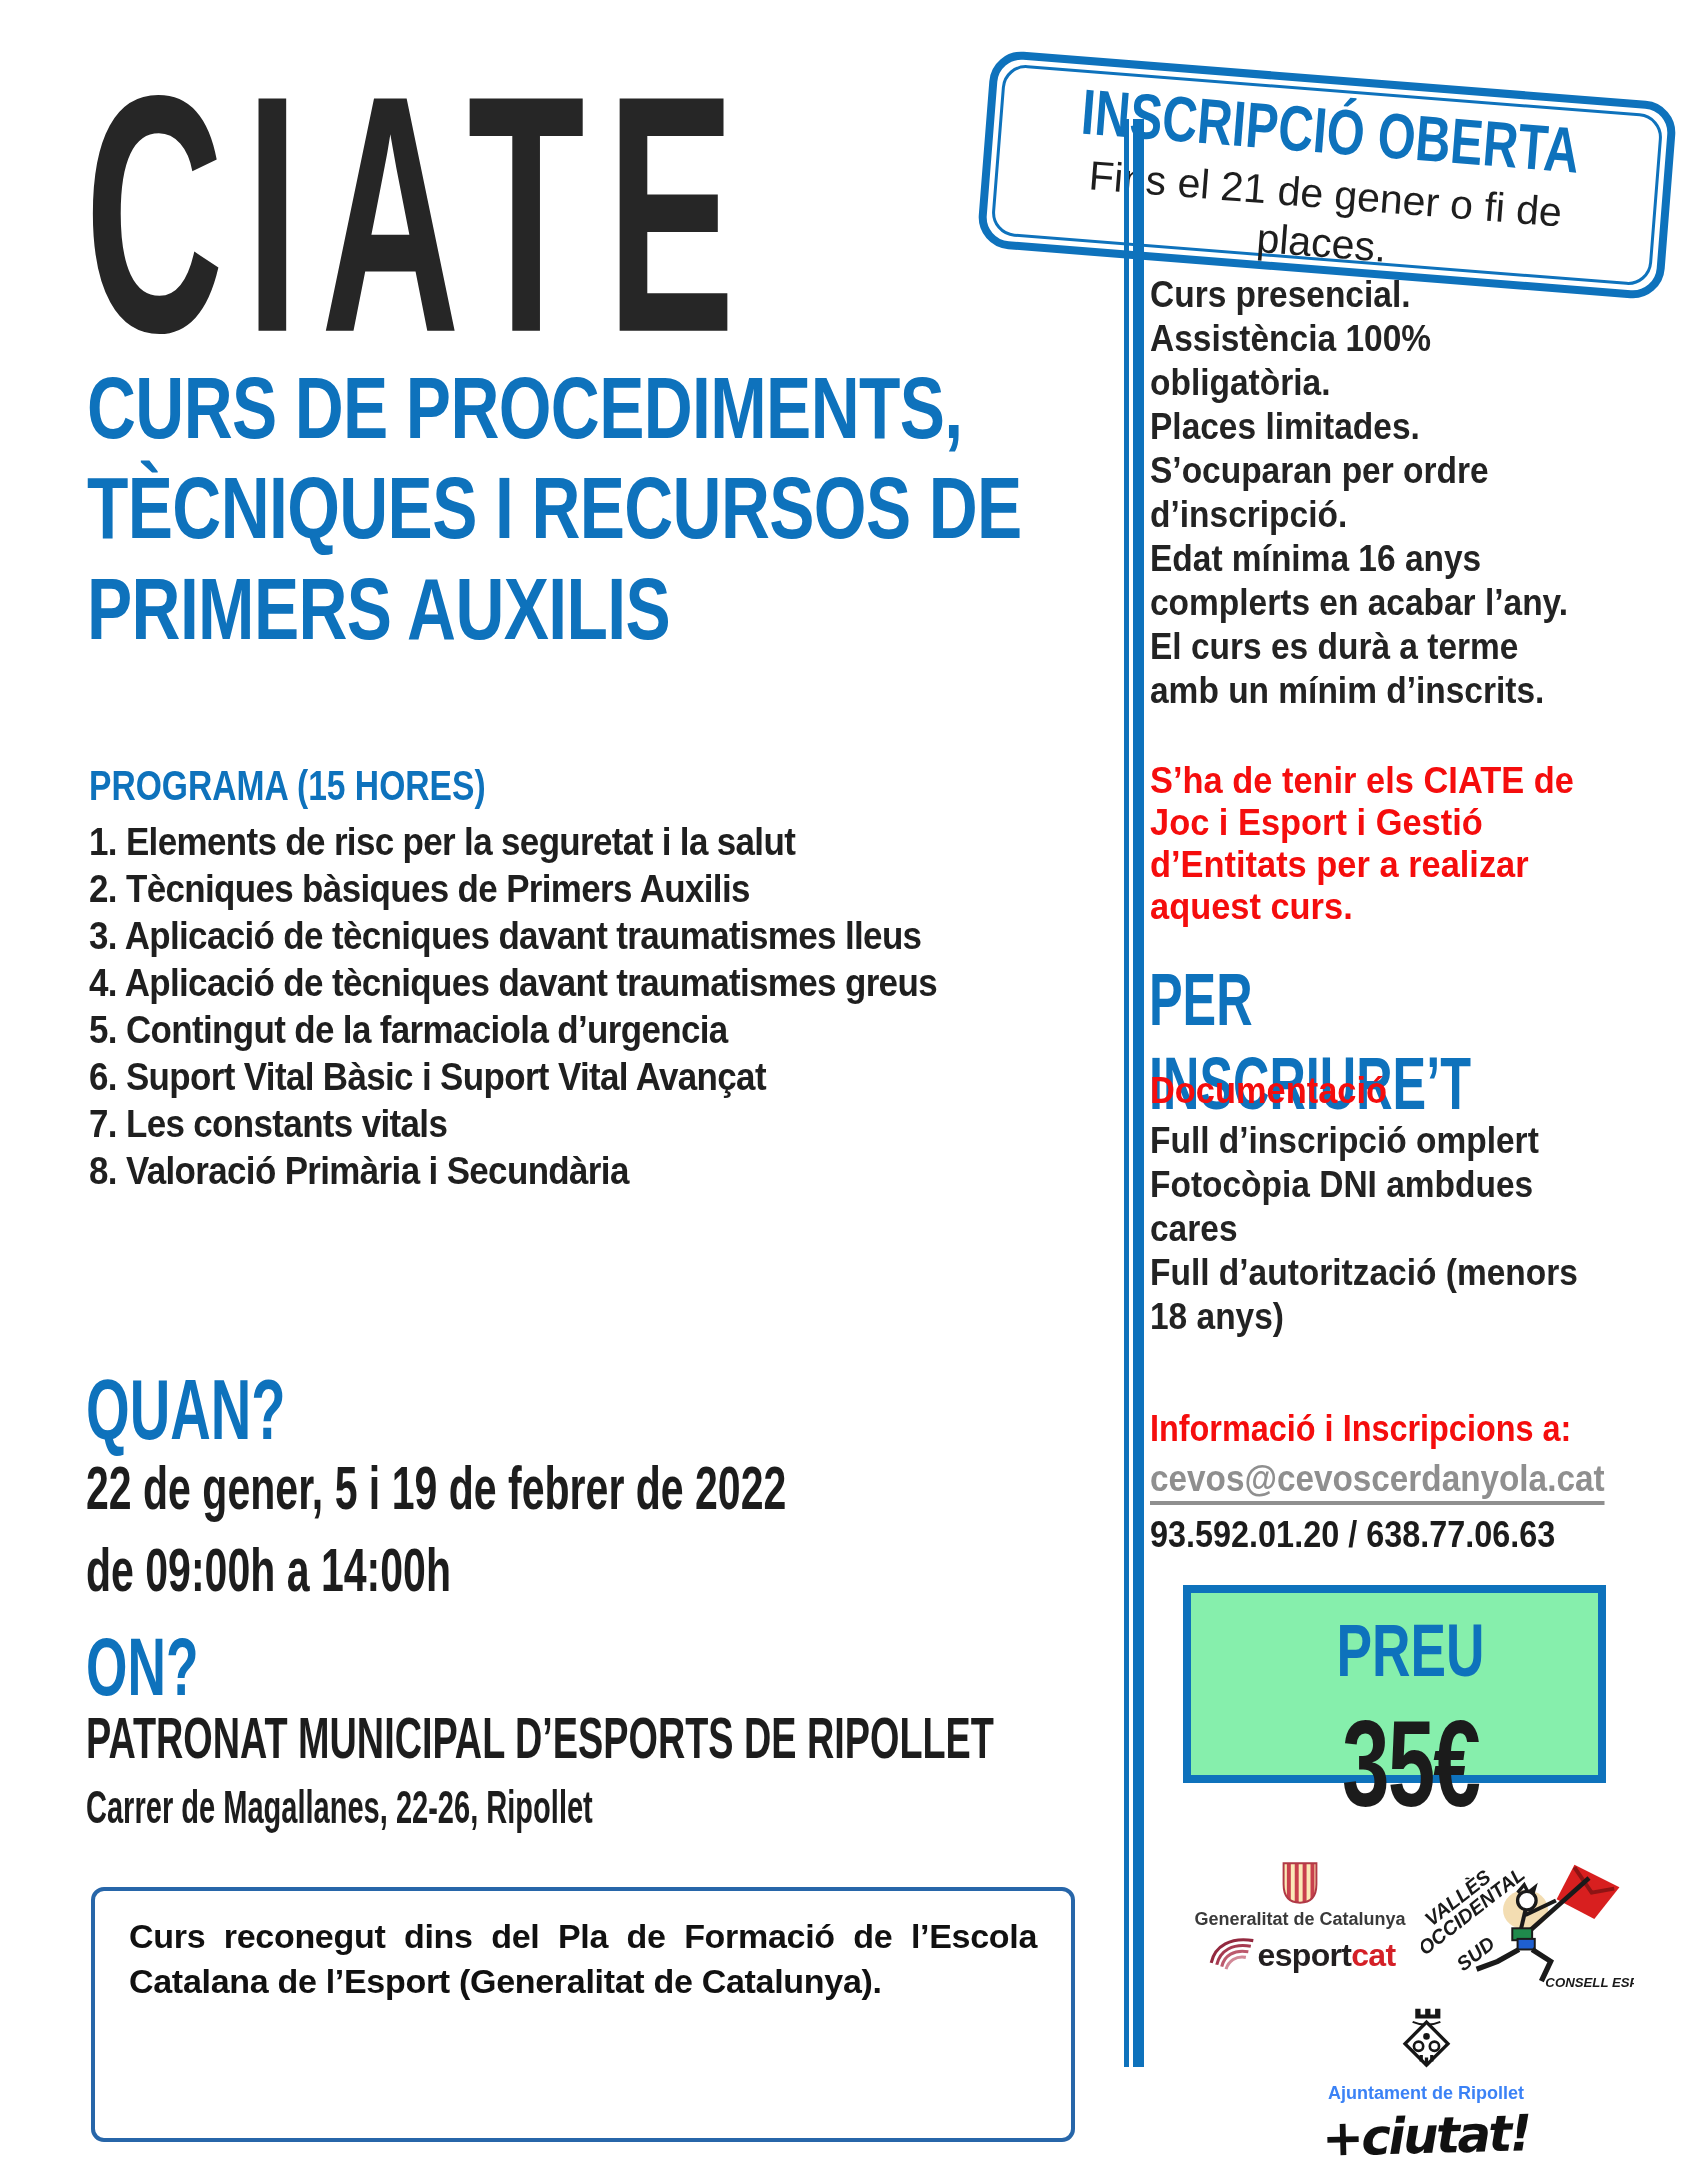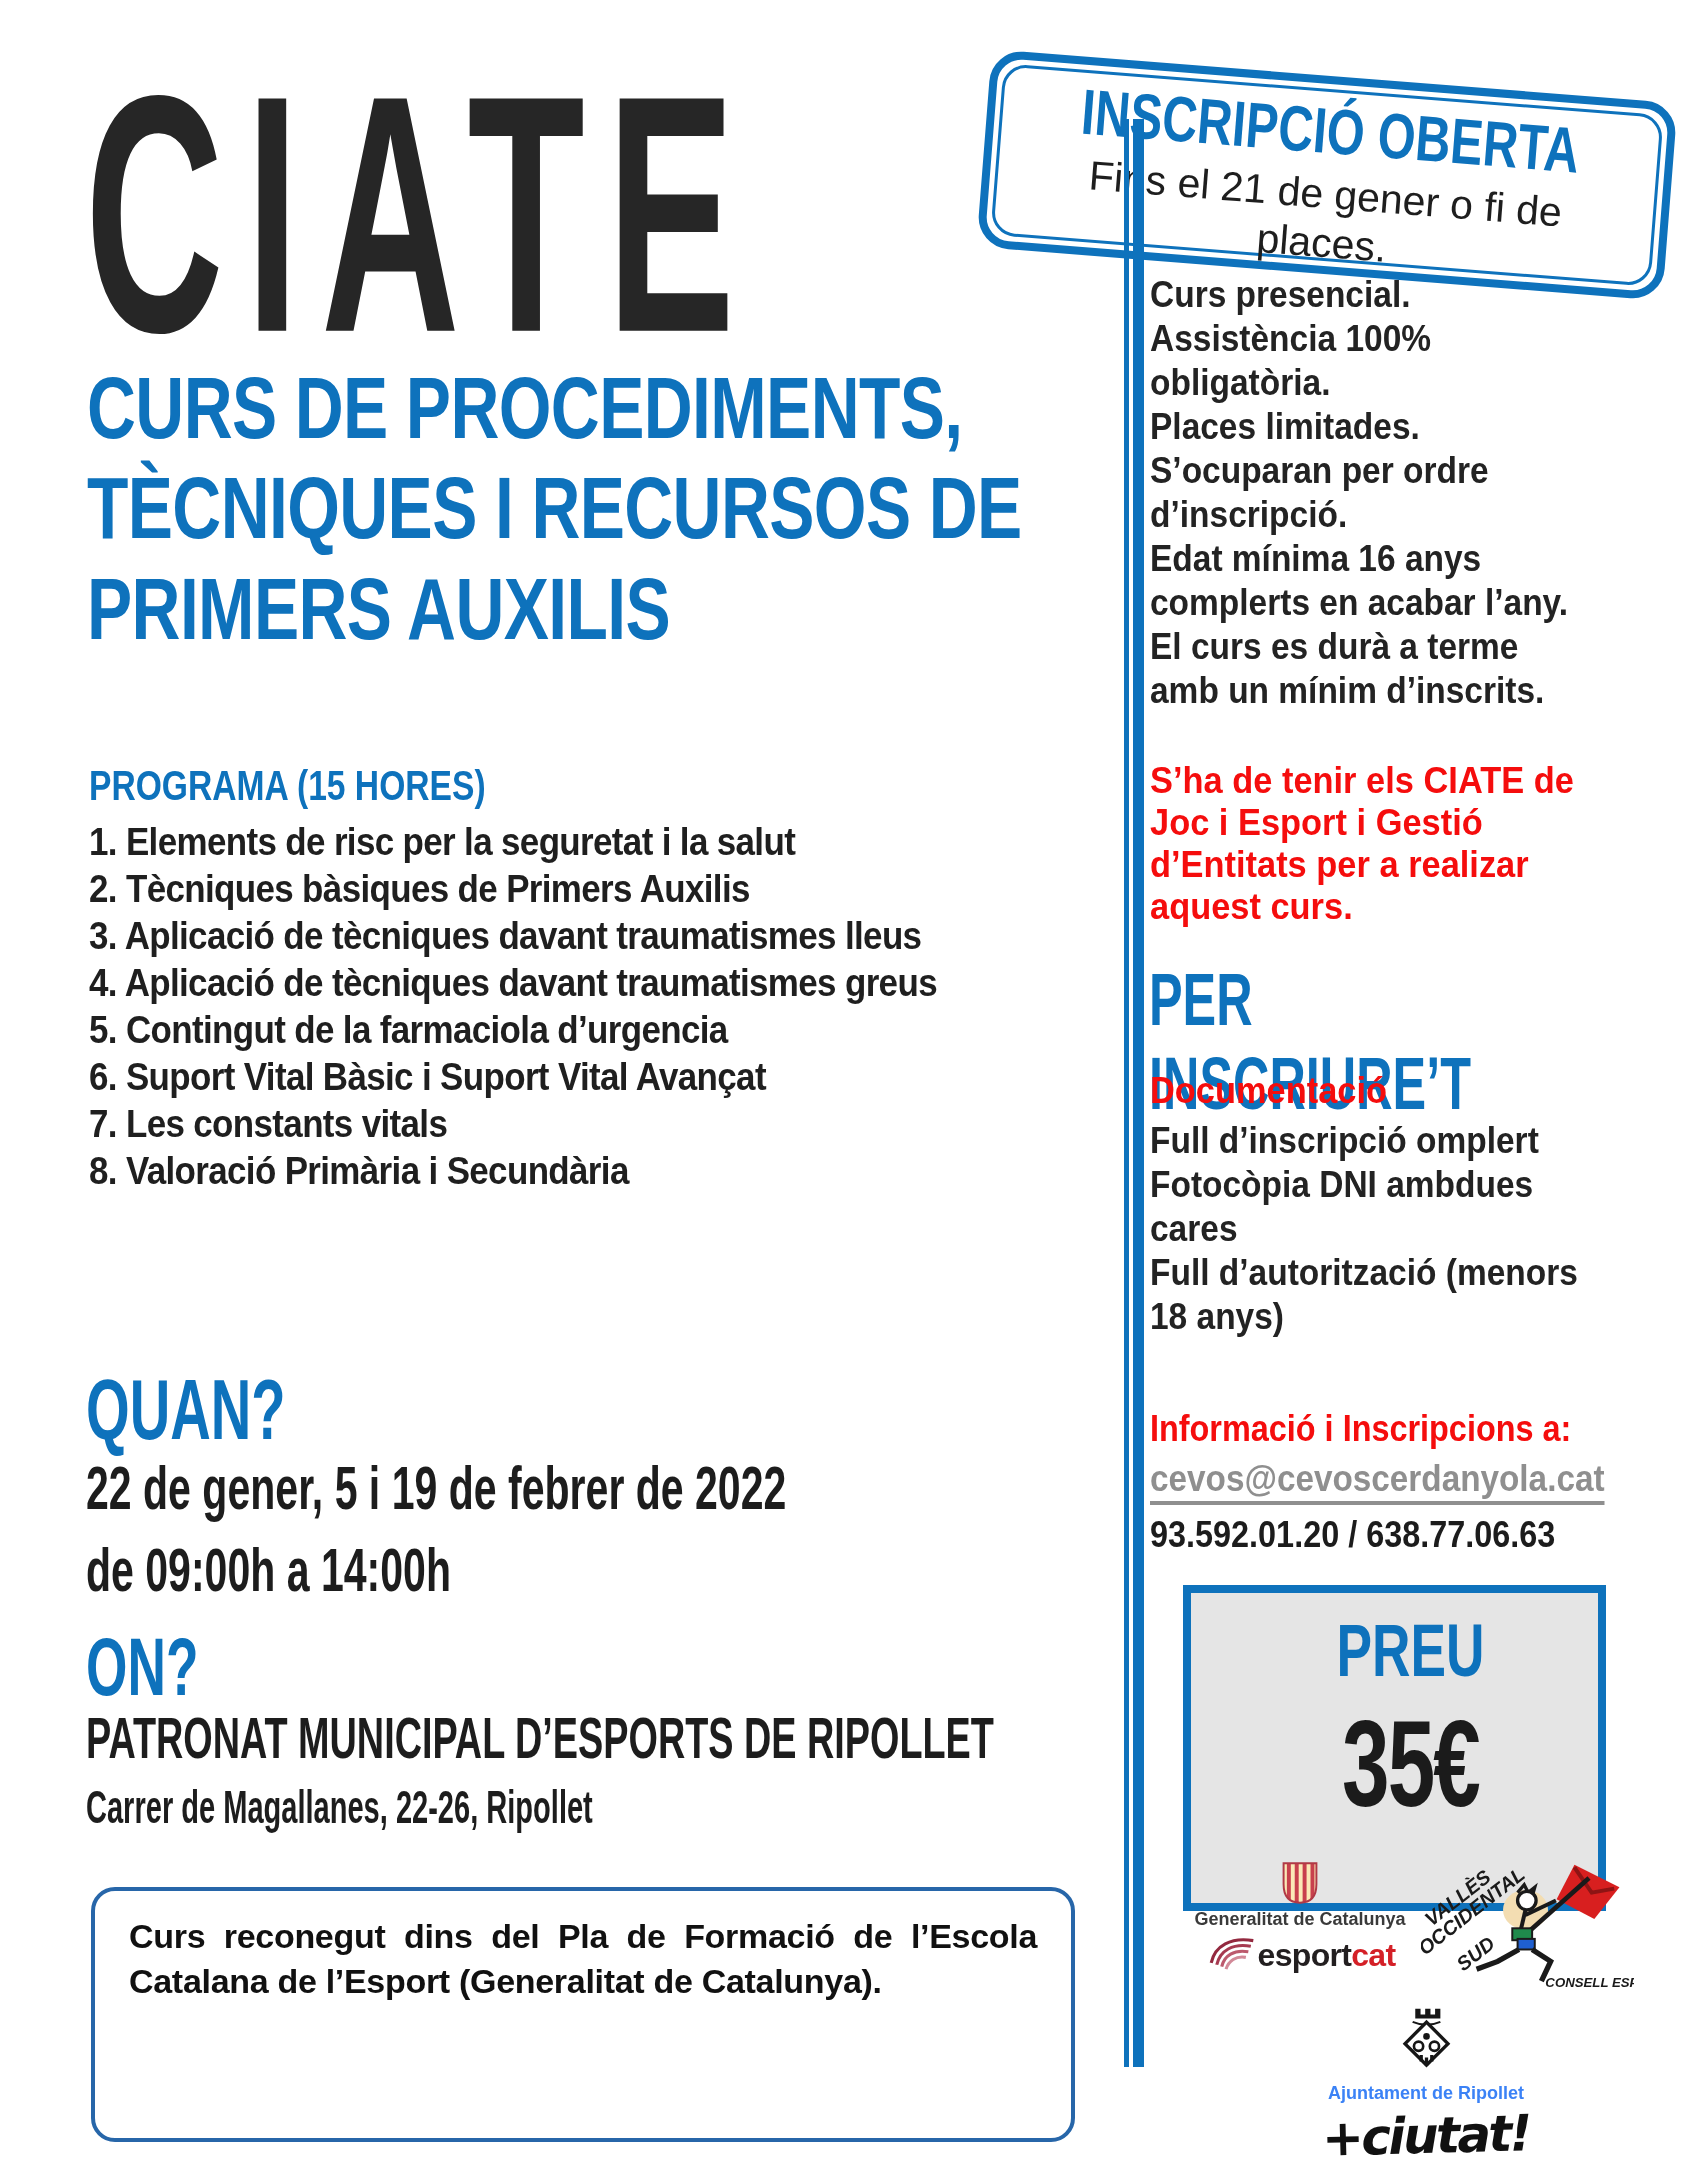--- a/index.html
+++ b/index.html
@@ -23,21 +23,21 @@
               transform:scale(0.72,1.08);transform-origin:left top;white-space:nowrap;}
   .quan-time{left:86px;top:1534px;font-size:57px;font-weight:800;color:#1d1d1d;
              transform:scale(0.72,1.08);transform-origin:left top;}
   .on-heading{left:86px;top:1620px;font-size:74px;font-weight:800;color:#0e72bc;
               transform:scale(0.72,1.1);transform-origin:left top;}
   .on-venue{left:86px;top:1706px;font-size:54px;font-weight:800;color:#1d1d1d;
             transform:scale(0.70,1.05);transform-origin:left top;white-space:nowrap;}
   .on-address{left:86px;top:1781px;font-size:44px;font-weight:800;color:#1d1d1d;
               transform:scale(0.66,1.05);transform-origin:left top;white-space:nowrap;}
   .recognition-box{left:91px;top:1887px;width:984px;height:255px;box-sizing:border-box;
-                   border:4.6px solid #2766a9;border-radius:24px;padding:23px 34px 20px 34px;background:#fff;}
+                   border:4.6px solid #2766a9;border-radius:13px;padding:23px 34px 20px 34px;background:#fff;}
   .recognition-box p{margin:0;font-size:34px;line-height:45px;font-weight:700;color:#111;
                      text-align:justify;letter-spacing:-0.3px;}
   .recognition-box p + p{margin-top:20px;}
 
   
   .divider-thin{left:1124px;top:119px;width:4.6px;height:1948px;background:#0e72bc;z-index:3;}
   .divider-thick{left:1133px;top:119px;width:11.2px;height:1948px;background:#0e72bc;z-index:3;}
 
   
   .badge{left:983px;top:76px;width:688px;height:198px;background:#fff;
@@ -61,22 +61,22 @@
             color:#232323;transform:scaleX(0.93);transform-origin:left top;}
   .info-label{left:1150px;top:1408px;font-size:36px;font-weight:700;color:#f50d0d;white-space:nowrap;
               transform:scaleX(0.90);transform-origin:left top;}
   .email-link{left:1150px;top:1458px;font-size:37px;font-weight:700;color:#8f8f8f;white-space:nowrap;
               padding-bottom:1.3px;border-bottom:4.6px solid #8f8f8f;transform:scaleX(0.90);
               transform-origin:left top;text-decoration:none;cursor:pointer;}
   .phone-line{left:1150px;top:1514px;font-size:36px;font-weight:700;color:#1c1c1c;white-space:nowrap;
               transform:scaleX(0.90);transform-origin:left top;}
 
   
-  .price-box{left:1183px;top:1585px;width:423px;height:326px;box-sizing:border-box;
-             border:8.6px solid #0e72bc;background:#e5e5e5;text-align:center;padding-left:32px;}
+  .price-box{left:1183px;top:1585px;width:423px;height:198px;box-sizing:border-box;
+             border:8.6px solid #0e72bc;background:#86efac;text-align:center;padding-left:32px;}
   .price-label{margin-top:21px;font-size:74px;line-height:74px;font-weight:800;color:#0e72bc;
                transform:scaleX(0.72);transform-origin:center top;}
   .price-amount{margin-top:14.6px;font-size:122px;line-height:122px;font-weight:800;color:#1b1b1b;
                 transform:scaleX(0.70);transform-origin:center top;letter-spacing:-2.6px;}
 
   
   .gencat{left:1191px;top:1862px;width:218px;text-align:center;}
   .gencat-caption{font-size:18px;font-weight:700;color:#3a3a3a;margin-top:2.6px;}
   .esportcat{left:1191px;top:1935px;width:218px;display:flex;align-items:center;justify-content:center;gap:1px;}
   .esportcat-text{font-size:32px;font-weight:800;letter-spacing:-0.7px;}

